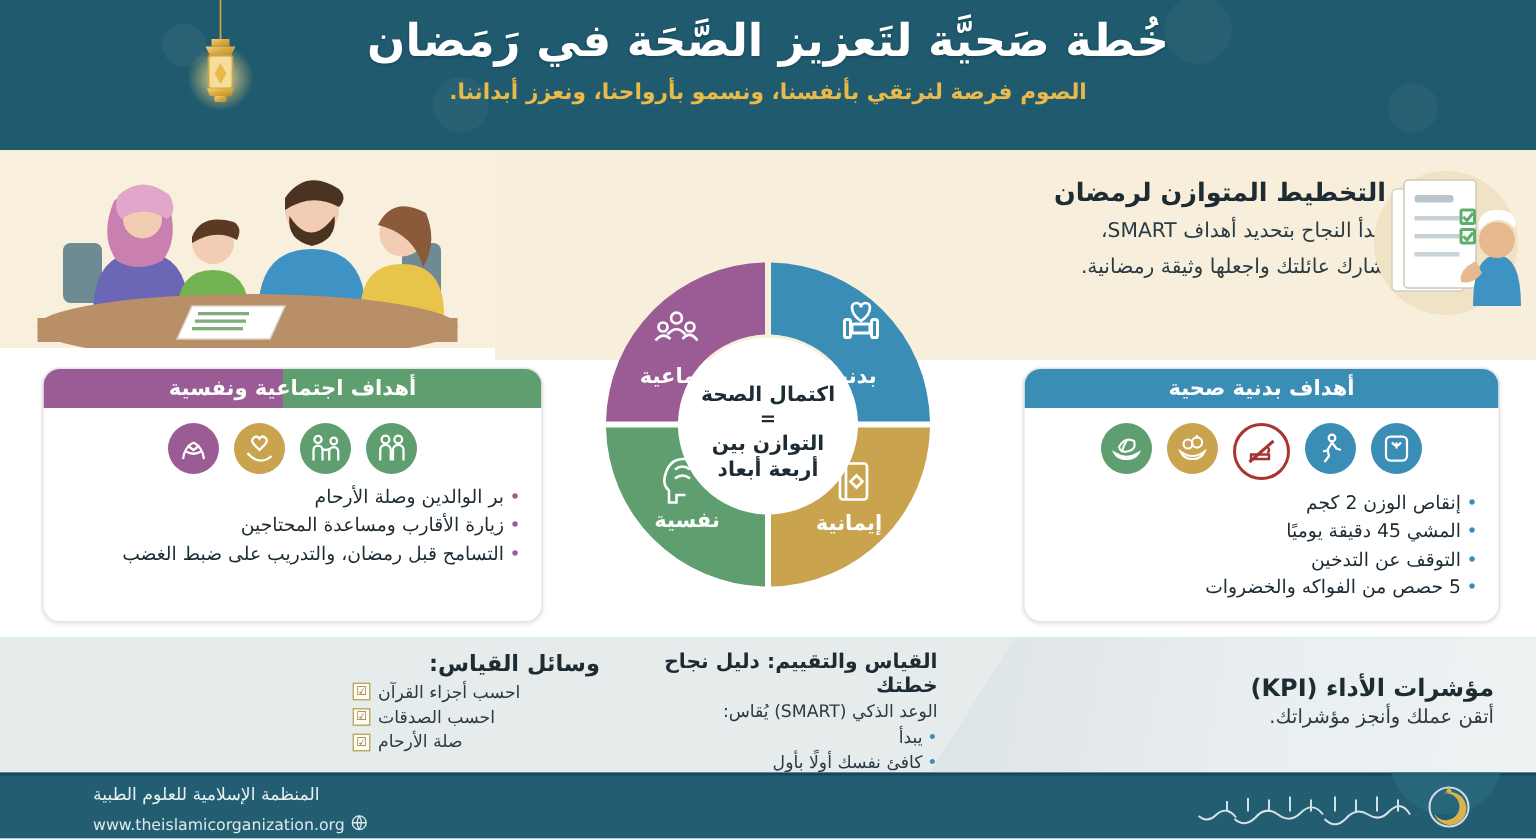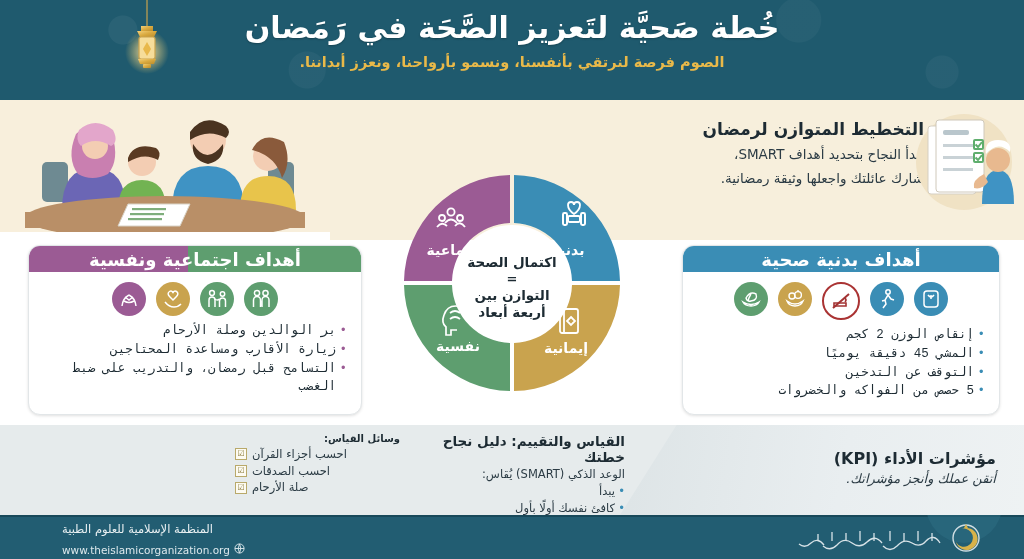--- a/index.html
+++ b/index.html
@@ -49,62 +49,62 @@
 
   
   .card{
     position:absolute;top:245px;height:168px;background:#ffffff;
     border-radius:12px;border:1px solid #e2e6e8;
     box-shadow:0 1px 3px rgba(0,0,0,.12);overflow:hidden;
   }
   .card-left{left:28px;width:332px;}
   .card-right{left:682px;width:316px;}
   .card-head{height:26px;display:flex;align-items:center;justify-content:center;}
-  .card-head span{color:#fff;font-size:18px;font-weight:bold;}
+  .card-head span{color:#fff;font-size:14px;font-weight:bold;}
   .head-social{background:linear-gradient(90deg,#9b5b94 0%,#9b5b94 48%,#5e9e6f 48%,#5e9e6f 100%);}
   .head-physical{background:#3a8db5;}
   .icon-row{display:flex;justify-content:center;gap:10px;padding:10px 0 4px;}
   .circ{width:34px;height:34px;border-radius:50%;display:flex;align-items:center;justify-content:center;}
   .c-green{background:#5e9e6f;}
   .c-gold{background:#c9a34e;}
   .c-purple{background:#9b5b94;}
   .c-blue{background:#3a8db5;}
   .c-white{background:#ffffff;border:2.5px solid #a33;}
   .bullets{padding:2px 14px 0;text-align:right;}
   .bullets li{
     list-style:none;font-size:12.5px;color:#1d2b33;line-height:1.5;
-    position:relative;padding-right:11px;font-family:Liberation Mono, monospace;
+    position:relative;padding-right:11px;
   }
   .bullets li:before{content:"•";position:absolute;right:0;color:#3a8db5;}
   .card-left .bullets li:before{color:#9b5b94;}
   ul{margin:0;padding:0;}
 
   
   .greyband{position:absolute;left:0;top:425px;width:1024px;height:90px;background:#e6ebec;}
   .kpi-wrap{position:absolute;left:620px;top:425px;width:404px;height:90px;overflow:hidden;}
   .kpi-shape{
     position:absolute;left:0;top:0;width:404px;height:90px;
     background:linear-gradient(100deg,#dde4e6 0%,#e9eef0 55%,#eef2f3 100%);
     clip-path:polygon(14% 0,100% 0,100% 100%,0 100%);
   }
   .kpi-text{position:absolute;right:28px;top:24px;text-align:right;z-index:3;margin-left:19px;}
   .kpi-title{font-size:16px;font-weight:bold;color:#1d2b33;}
-  .kpi-sub{font-size:13px;color:#2b3b44;margin-top:3px;font-style:italic;}
+  .kpi-sub{font-size:13px;color:#2b3b44;margin-top:3px;}
 
   .eval{position:absolute;left:415px;top:433px;width:210px;text-align:right;}
   .eval-title{font-size:13.5px;font-weight:bold;color:#1d2b33;}
   .eval-line{font-size:11.5px;color:#2b3b44;line-height:1.45;margin-top:1px;}
   .eval ul li{
     list-style:none;font-size:11.5px;color:#2b3b44;line-height:1.5;
     position:relative;padding-right:10px;
   }
   .eval ul li:before{content:"•";position:absolute;right:0;color:#3a8db5;}
 
   .meas{position:absolute;left:235px;top:433px;width:165px;text-align:right;}
-  .meas-title{font-size:10px;font-weight:bold;color:#1d2b33;margin-bottom:2px;}
+  .meas-title{font-size:15px;font-weight:bold;color:#1d2b33;margin-bottom:2px;}
   .meas-item{font-size:11.5px;color:#2b3b44;line-height:1.45;display:flex;justify-content:flex-end;align-items:center;gap:5px;}
   .chk{
     width:10px;height:10px;border:1px solid #b9a96a;background:#fdfbf2;
     display:inline-flex;align-items:center;justify-content:center;
     font-size:8px;color:#8c7c3c;line-height:1;flex:0 0 auto;
   }
 
   
   .footer{position:absolute;left:0;top:515px;width:1024px;height:44px;background:#225d72;overflow:hidden;}
   .footer:before{content:"";position:absolute;left:0;top:0;width:1024px;height:2px;background:#18495a;}

